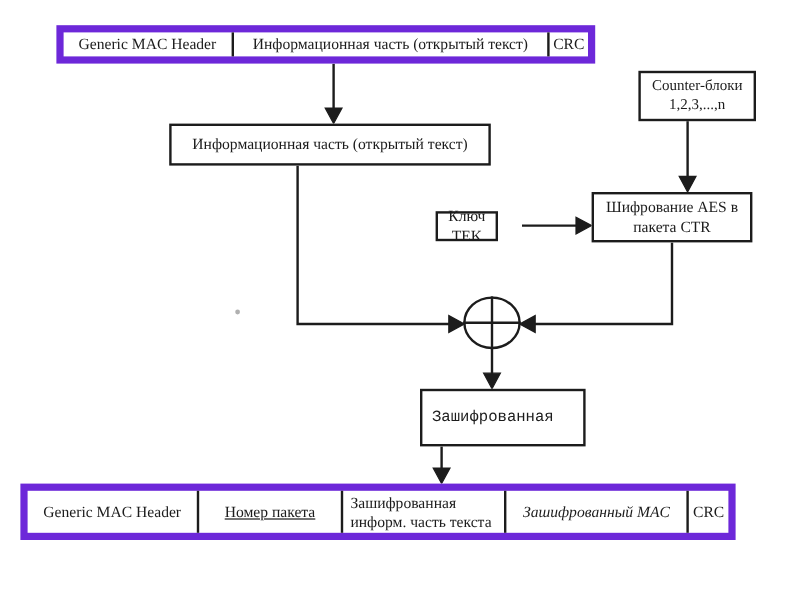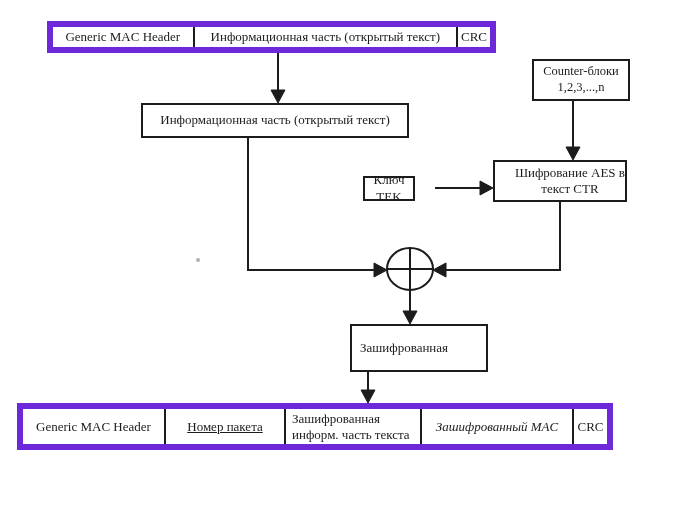--- a/index.html
+++ b/index.html
@@ -55,20 +55,21 @@
   .cell.left-align {
     justify-content: flex-start;
     text-align: left;
     padding-left: 6px;
   }
   .left-text {
     align-items: center;
     justify-content: flex-start;
     text-align: right;
     padding-left: 8px;
+    font-family: Liberation Mono, monospace;
   }
   #wires {
     position: absolute;
     left: 0; top: 0;
     width: 677px;
     height: 512px;
   }
   #wires * { stroke: #1c1c1c; }
   .stray-dot {
     position: absolute;
@@ -143,24 +144,24 @@
   </div>
 
   <div class="box" style="left:141px; top:103px; width:268px; height:35px;">
     <span>Информационная часть (открытый текст)</span>
   </div>
 
   <div class="box" style="left:363px; top:176px; width:52px; height:25px;">
     <span>Ключ TEK</span>
   </div>
 
-  <div class="box" style="left:493px; top:160px; width:134px; height:42px;justify-content:flex-end;">
+  <div class="box" style="left:493px; top:160px; width:134px; height:42px;">
     <div class="stack">
       <span>Шифрование AES  в</span>
-      <span>текст CTR</span>
+      <span>пакета CTR</span>
     </div>
   </div>
 
   <div class="stray-dot"></div>
 
   <div class="box left-text" style="left:350px; top:324px; width:138px; height:48px;">
     <div class="stack" style="align-items:flex-start;">
       <span>Зашифрованная</span>
     </div>
   </div>

